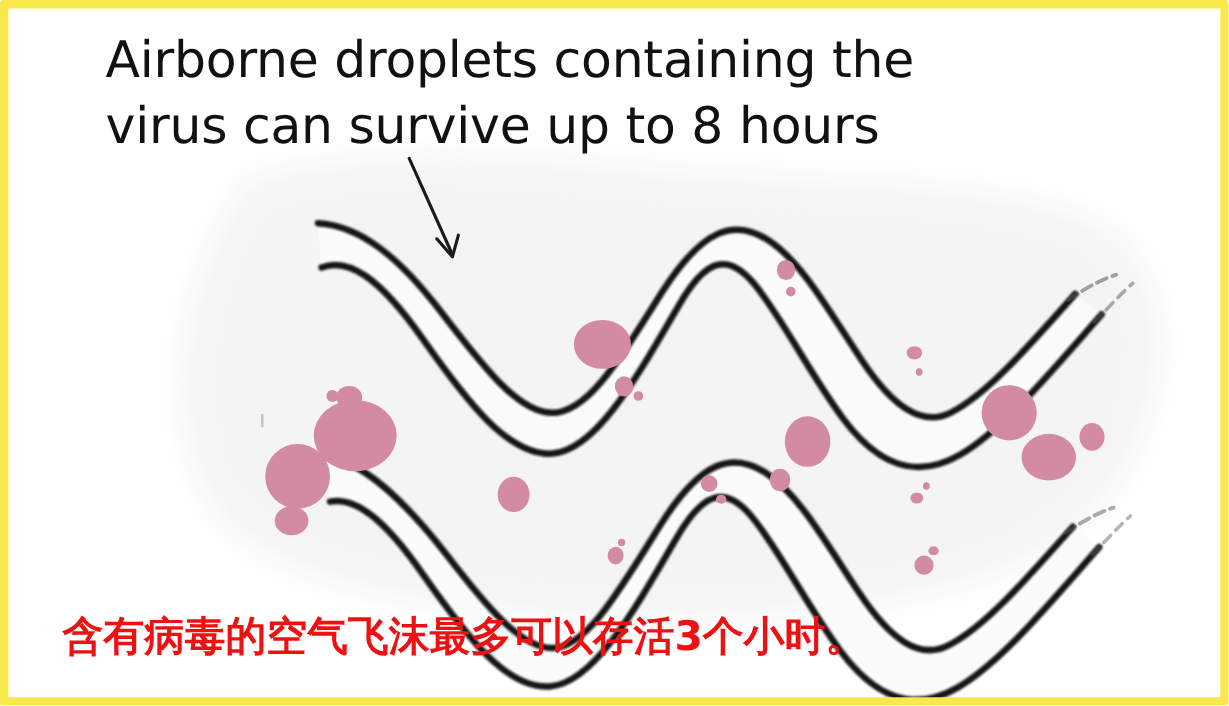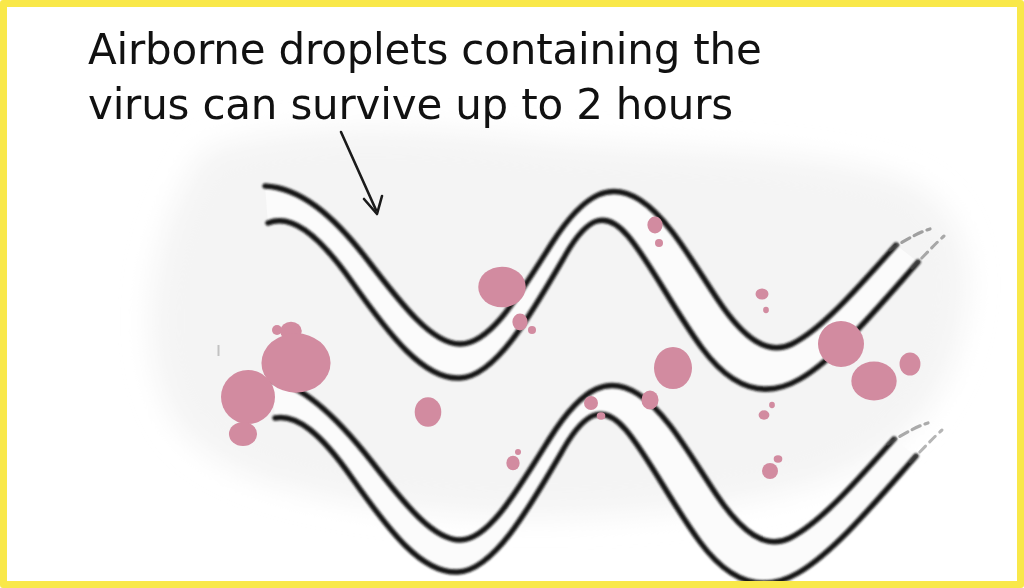--- a/index.html
+++ b/index.html
@@ -205,17 +205,18 @@
         <ellipse cx="772" cy="405" rx="2.85" ry="3.16" fill="#d28ba0"></ellipse>
       </g>
 
     <g>
       <path fill="none" stroke="#1a1a1a" stroke-width="2.6" stroke-linecap="round" d="M341,132 L376,210"></path>
       <path fill="none" stroke="#1a1a1a" stroke-width="2.6" stroke-linecap="round" stroke-linejoin="round" d="M364,199 L377,214 L382,196"></path>
     </g>
   </svg>
 
   <div id="headline" style="color: rgb(17, 17, 17);">Airborne droplets containing the
-virus can survive up to 2 hours</div>
-
+virus can survive up to 8 hours</div>
+
+  <div id="caption" style="color: rgb(238, 17, 17);">含有病毒的空气飞沫最多可以存活3个小时。</div>
 
   <div id="frame" style="border-color: rgb(249, 232, 73); border-width: 7px;"></div>
 </div>
 
 </body></html>

